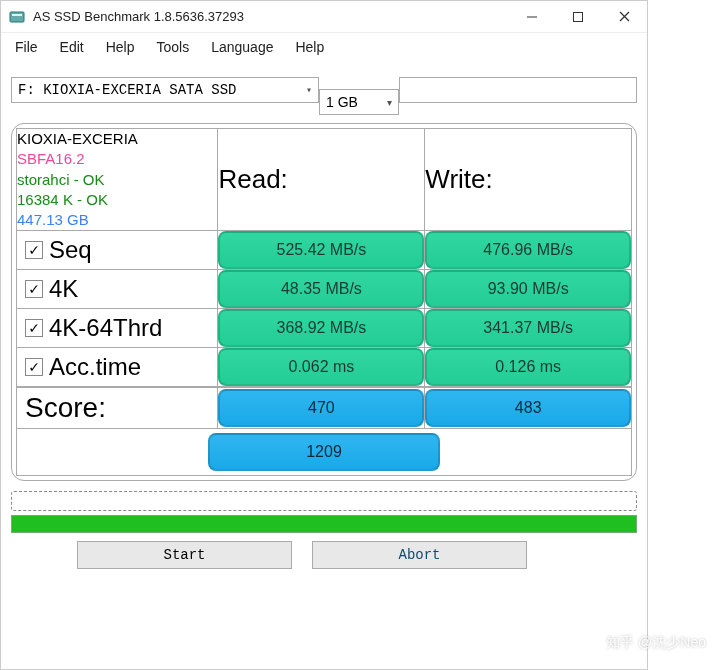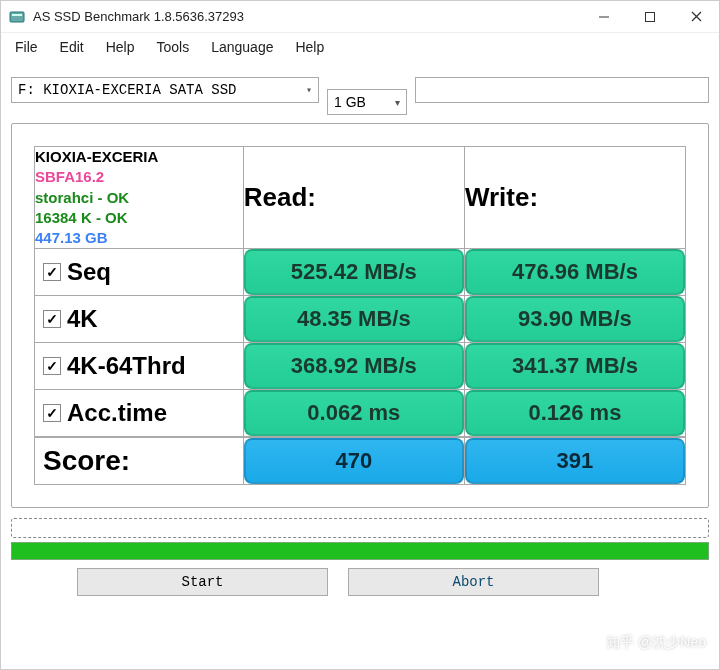--- a/index.html
+++ b/index.html
@@ -4,21 +4,21 @@
 <style>
   * { box-sizing: border-box; margin: 0; padding: 0; }
   body {
     font-family: "Segoe UI", Tahoma, sans-serif;
     background: #fff;
     width: 720px;
     height: 670px;
     overflow: hidden;
   }
   .window {
-    width: 720px;
+    width: 648px;
     height: 670px;
     background: #fff;
     border: 1px solid #ccc;
     display: flex;
     flex-direction: column;
   }
   .titlebar {
     height: 32px;
     display: flex;
     align-items: center;
@@ -42,21 +42,20 @@
     align-items: center;
     gap: 22px;
     padding: 0 14px;
     font-size: 14px;
     color: #222;
   }
   .menubar span { cursor: default; }
   .selector-row {
     display: flex;
     align-items: center;
-    gap: 8px;
     padding: 4px 10px;
   }
   .drive-select, .size-select, .path-input {
     height: 26px;
     border: 1px solid #aaa;
     background: #fff;
     font-family: "Courier New", monospace;
     font-size: 14px;
     padding: 0 6px;
     display: flex;
@@ -64,24 +63,23 @@
     justify-content: space-between;
   }
   .drive-select { width: 308px; }
   .size-select { width: 80px; font-family: "Segoe UI", sans-serif; margin-top: 24px; }
   .path-input { flex: 1; font-family: "Segoe UI", sans-serif; }
   .chev { font-size: 10px; color: #555; margin-left: 6px; }
 
   .bench-frame {
     margin: 4px 10px 6px 10px;
     border: 1px solid #aaa;
-    border-radius: 2px;
-    padding: 22px;
+    border-radius: 13px;
+    padding: 4px;
     flex: 0 0 auto;
-    font-weight: bold;
   }
   .bench-table { width: 100%; border-collapse: collapse; }
   .bench-table td {
     border: 1px solid #aaa;
     padding: 0;
     vertical-align: middle;
   }
   .info-cell {
     padding: 8px 10px;
     font-size: 15px;
@@ -111,21 +109,21 @@
     width: 18px; height: 18px;
     border: 1px solid #888;
     display: inline-flex; align-items: center; justify-content: center;
     font-size: 14px;
     line-height: 1;
   }
   .val-cell { padding: 4px 6px; text-align: center; }
   .pill {
     border-radius: 8px;
     font-family: Arial, sans-serif;
-    font-size: 22px;
+    font-size: 16px;
     padding: 8px 4px;
     text-align: center;
     border: 2px solid rgba(0,0,0,0.15);
   }
   .pill.green {
     background: linear-gradient(#30d7a0, #24cc96);
     color: #1b3a2f;
   }
   .pill.blue {
     background: linear-gradient(#2fb6f0, #1aa9e8);
@@ -312,24 +310,31 @@
       </tr>
 
       <tr class="score-row">
         <td>
               <div class="row-label big">Score:</div>
             </td>
         <td class="val-cell">
               <div class="pill blue">470</div>
             </td>
         <td class="val-cell">
-              <div class="pill blue">391</div>
-            </td>
-      </tr>
-
+              <div class="pill blue">483</div>
+            </td>
+      </tr>
+
+      <tr class="total-row">
+        <td colspan="3">
+          <div class="total-pill-wrap">
+            <div class="pill blue total-pill">1209</div>
+          </div>
+        </td>
+      </tr>
     </tbody>
       </table>
   </div>
 
   <div class="dotted-bar"></div>
   <div class="progress-bar"></div>
 
   <div class="button-row">
     <div class="main-btn">Start</div>
     <div class="main-btn disabled">Abort</div>

